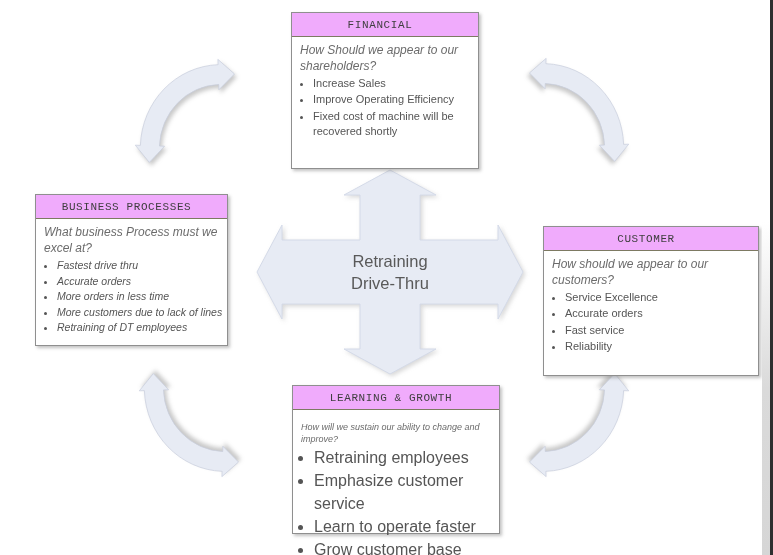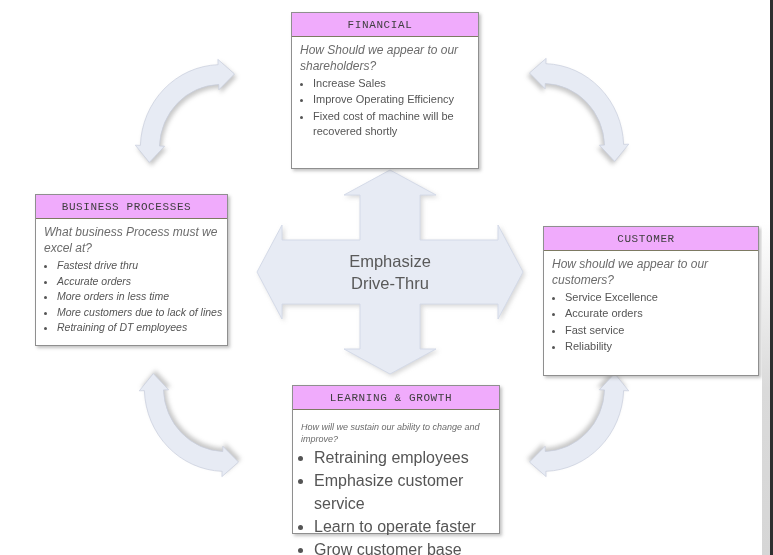--- a/index.html
+++ b/index.html
@@ -72,21 +72,21 @@
     </defs>
   </svg>
 
   <div class="cross-wrap">
     <svg viewBox="0 0 270 210" preserveAspectRatio="none">
       <path class="cross-shape" d="M135 2 L181 27 L165 27 L165 72 L243 72 L243 57 L268 104 L243 151 L243 136
            L165 136 L165 181 L181 181 L135 206 L89 181 L105 181 L105 136 L27 136
            L27 151 L2 104 L27 57 L27 72 L105 72 L105 27 L89 27 Z"></path>
     </svg>
     <div class="center-label">
-      <div>Emphasize</div>
+      <div>Retraining</div>
       <div>Drive-Thru</div>
     </div>
   </div>
 
   <div class="curved" id="arrow-tl">
     <svg viewBox="0 0 142 142" preserveAspectRatio="none">
         <use class="arc" href="#curved-arrow-def"></use>
       </svg>
   </div>
   <div class="curved" id="arrow-tr">

